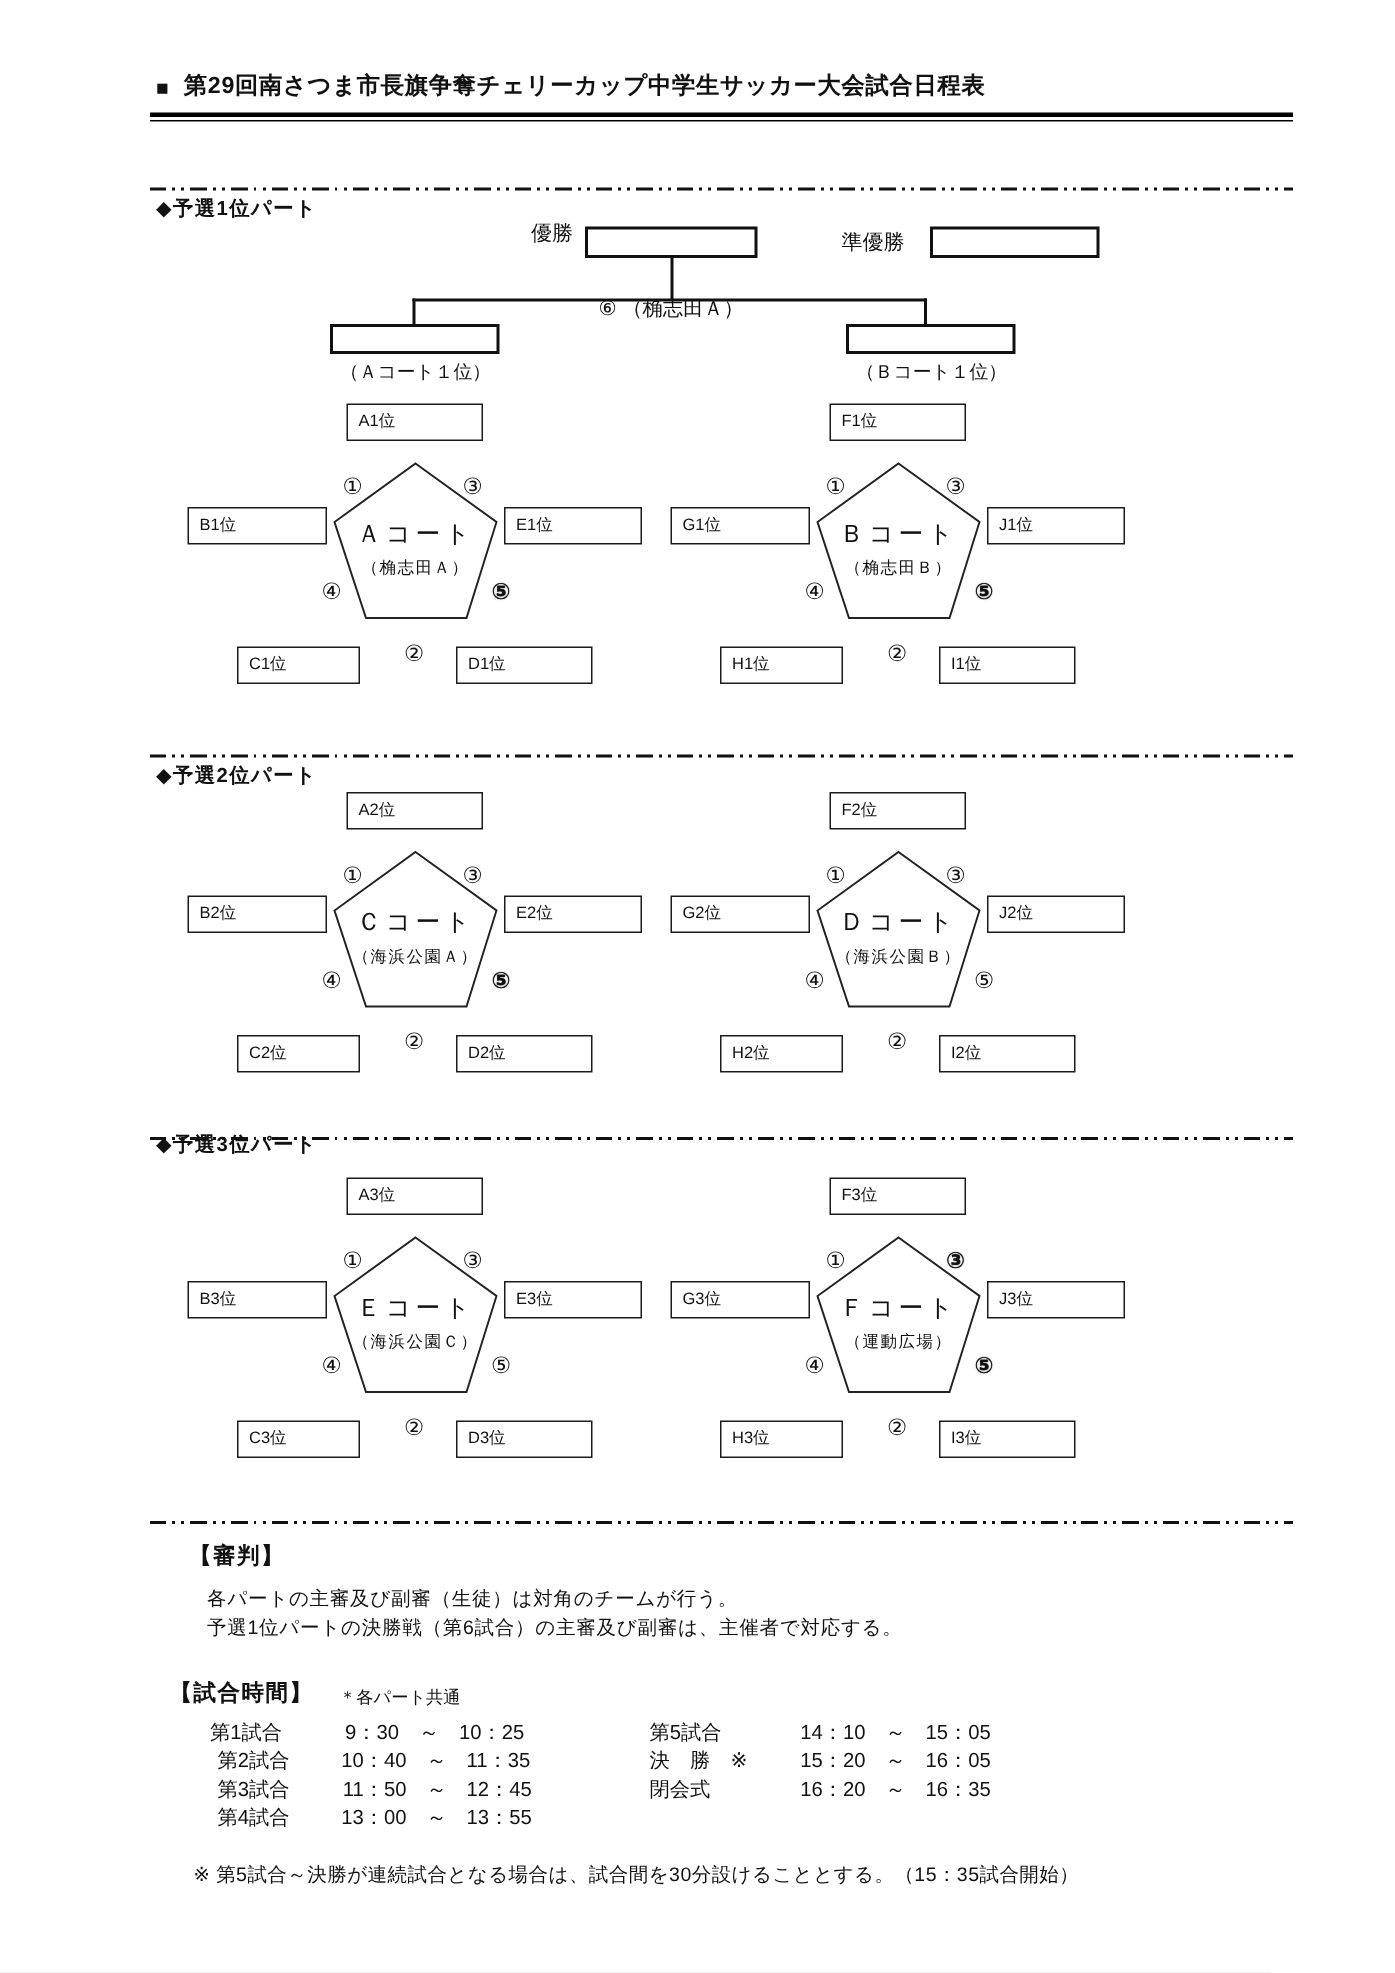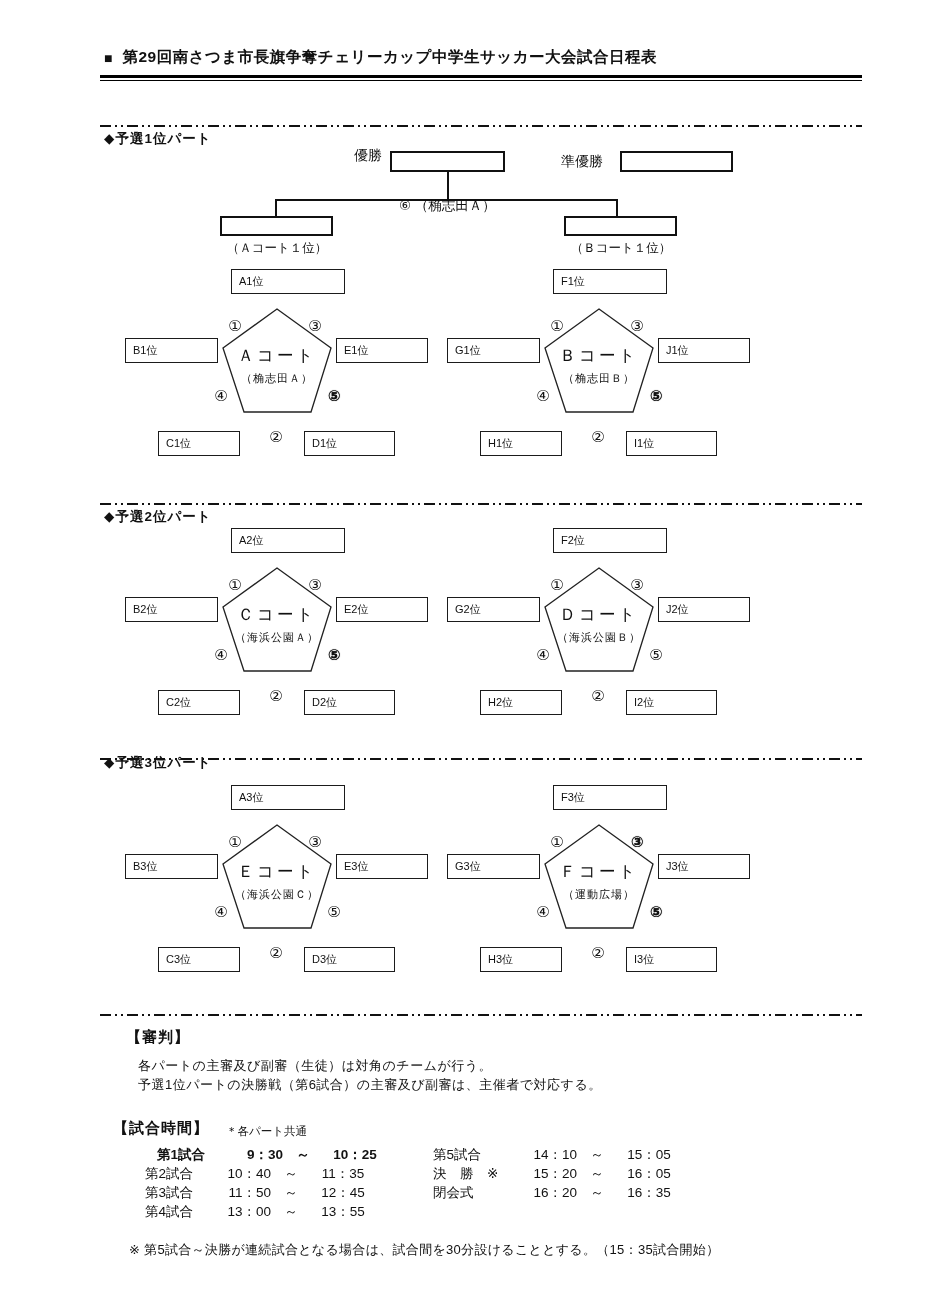--- a/index.html
+++ b/index.html
@@ -19,40 +19,40 @@
   .blabel{font-size:14px;white-space:nowrap;}
   .bbox{border:2px solid #111;background:#fff;box-sizing:border-box;}
   .bline{background:#111;}
   .bsource{font-size:12.5px;text-align:center;white-space:nowrap;}
   .bfinal{font-size:13.5px;white-space:nowrap;}
   
   .pgroup{position:absolute;width:300px;height:190px;}
   .pgroup svg{position:absolute;left:0;top:0;}
   .pbox{position:absolute;border:1.6px solid #1b1b1b;background:#fff;box-sizing:border-box;
         height:25px;font-size:11px;line-height:22px;padding-left:7px;white-space:nowrap;}
-  .b-top{left:106px;top:1px;width:114px;}
+  .b-top{left:106px;top:1px;width:91px;}
   .b-left{left:0px;top:70px;width:93px;}
   .b-right{left:211px;top:70px;width:92px;}
   .b-bl{left:33px;top:163px;width:82px;}
   .b-br{left:179px;top:163px;width:91px;}
   .court{position:absolute;left:77px;top:77px;width:150px;text-align:center;font-size:16.5px;letter-spacing:3px;white-space:nowrap;}
   .venue{position:absolute;left:67px;top:103px;width:170px;text-align:center;font-size:11px;letter-spacing:1px;white-space:nowrap;}
   .cnum{position:absolute;font-size:15px;transform:translate(-50%,-50%);line-height:1;}
   .cnum.bold{font-weight:900;text-shadow:0 0 0.8px #000;}
   .n1{left:110px;top:57px;} .n3{left:190px;top:57px;}
   .n4{left:96px;top:127px;} .n5{left:209px;top:127px;} .n2{left:151px;top:168px;}
   
   .blk-heading{font-size:15px;font-weight:600;letter-spacing:1px;white-space:nowrap;}
   .body-line{font-size:13px;letter-spacing:0.5px;white-space:nowrap;}
   .subnote{font-size:11.5px;white-space:nowrap;}
   .srow{position:absolute;display:flex;font-size:13.5px;white-space:nowrap;}
   .srow .lbl{width:78px;}
   .srow .st{width:48px;text-align:right;}
   .srow .tl{width:40px;text-align:center;}
-  .srow .en{width:64px;text-align:center;}
+  .srow .en{width:64px;text-align:left;}
   .srow.r .lbl{width:96px;}
   .footnote{font-size:13px;letter-spacing:0.3px;white-space:nowrap;}
 </style>
 </head>
 <body>
 
 <div id="page">
 
   <div class="abs title-row">
     <span class="title-bullet">■</span>
@@ -190,21 +190,21 @@
 
   <div class="abs dashrule" style="top:1014px;"></div>
 
   <div class="abs blk-heading" style="left:126px;top:1028px;">【審判】</div>
   <div class="abs body-line" style="left:138px;top:1057px;">各パートの主審及び副審（生徒）は対角のチームが行う。</div>
   <div class="abs body-line" style="left:138px;top:1076px;">予選1位パートの決勝戦（第6試合）の主審及び副審は、主催者で対応する。</div>
 
   <div class="abs blk-heading" style="left:113px;top:1119px;">【試合時間】</div>
   <div class="abs subnote" style="left:226px;top:1124px;">＊各パート共通</div>
 
-  <div class="srow" style="left:157px;top:1146px;font-weight:bold;">
+  <div class="srow" style="left:140px;top:1146px;">
     <span class="lbl">第1試合</span>
     <span class="st">9：30</span>
     <span class="tl">～</span>
     <span class="en">10：25</span>
   </div>
   <div class="srow" style="left:145px;top:1165px;">
     <span class="lbl">第2試合</span>
     <span class="st">10：40</span>
     <span class="tl">～</span>
     <span class="en">11：35</span>

